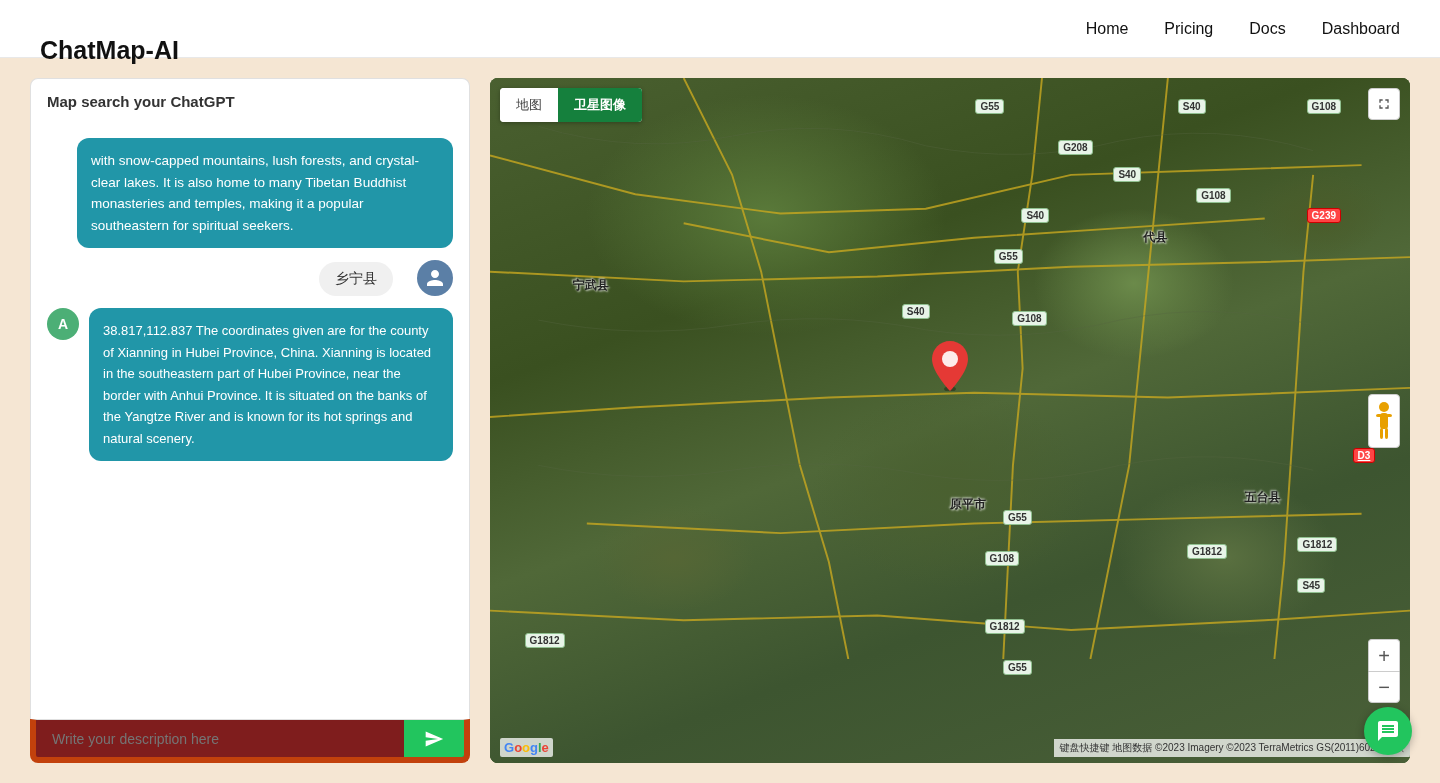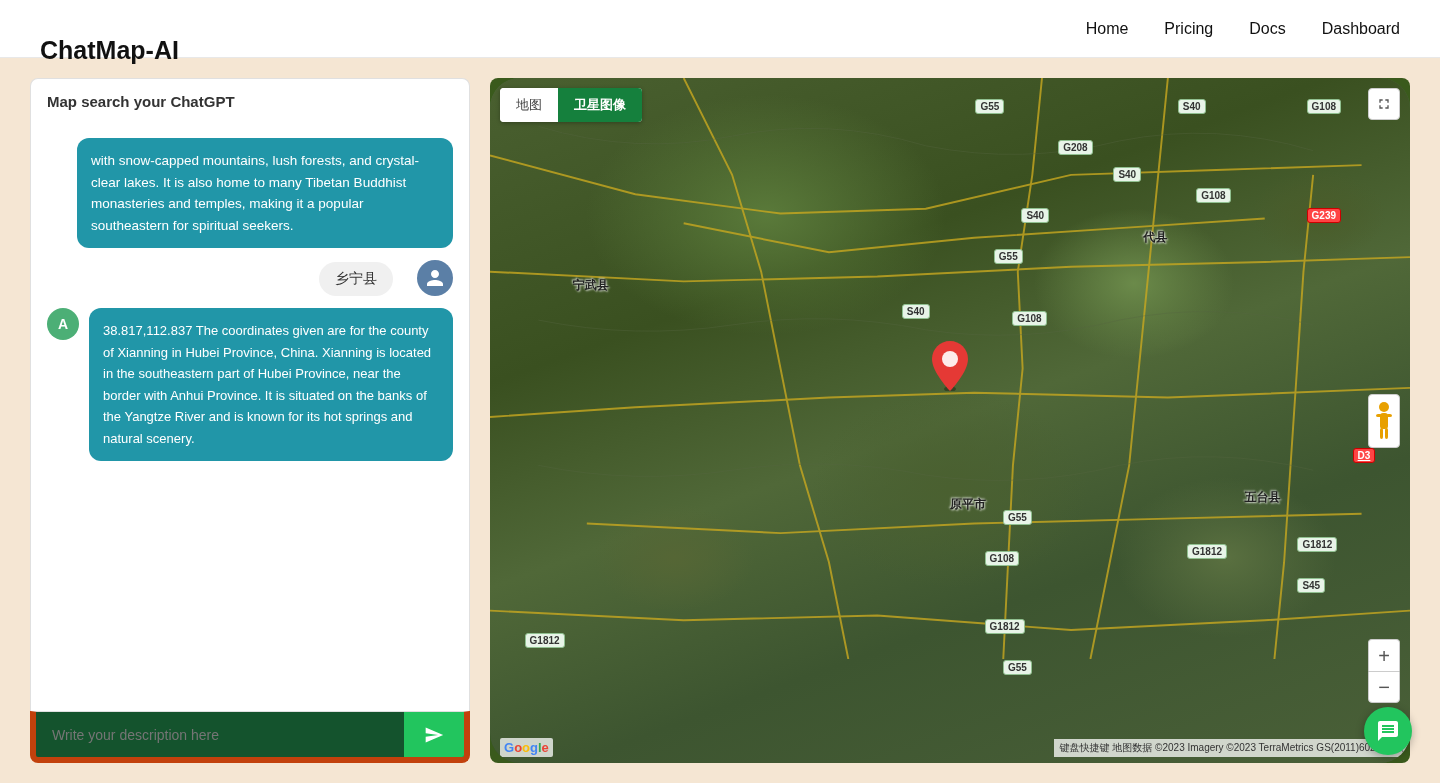--- a/index.html
+++ b/index.html
@@ -149,26 +149,26 @@
       color: #ffffff;
       border-radius: 12px;
       padding: 12px 14px;
       font-size: 13px;
       line-height: 1.65;
       flex: 1;
     }
 
     .chat-input-row {
       display: flex;
-      background: #14532d;
+      background: #7f1d1d;
       border: 6px solid #c2410c;
       border-top: 1px solid #e0e0e0;
       border-radius: 0 0 8px 8px;
       overflow: hidden;
-      height: 52px;
+      height: 44px;
     }
 
     .chat-input {
       flex: 1;
       border: none;
       outline: none;
       padding: 14px 16px;
       font-size: 14px;
       color: #999;
       background: transparent;
@@ -197,21 +197,20 @@
       position: relative;
       background: #3a5a1c;
     }
 
     .map-container {
       width: 100%;
       height: 100%;
       position: relative;
       background: linear-gradient(135deg, #4a6741 0%, #3d5c34 20%, #2d4a22 40%, #4a6741 60%, #556b2f 80%, #3d5c34 100%);
       overflow: hidden;
-      border-radius: 30px;
     }
 
     
     .map-terrain {
       position: absolute;
       inset: 0;
       background:
         radial-gradient(ellipse 300px 200px at 30% 20%, #5a7a3a 0%, transparent 60%),
         radial-gradient(ellipse 200px 150px at 70% 30%, #6b8a4a 0%, transparent 50%),
         radial-gradient(ellipse 250px 180px at 50% 60%, #4a6030 0%, transparent 55%),

